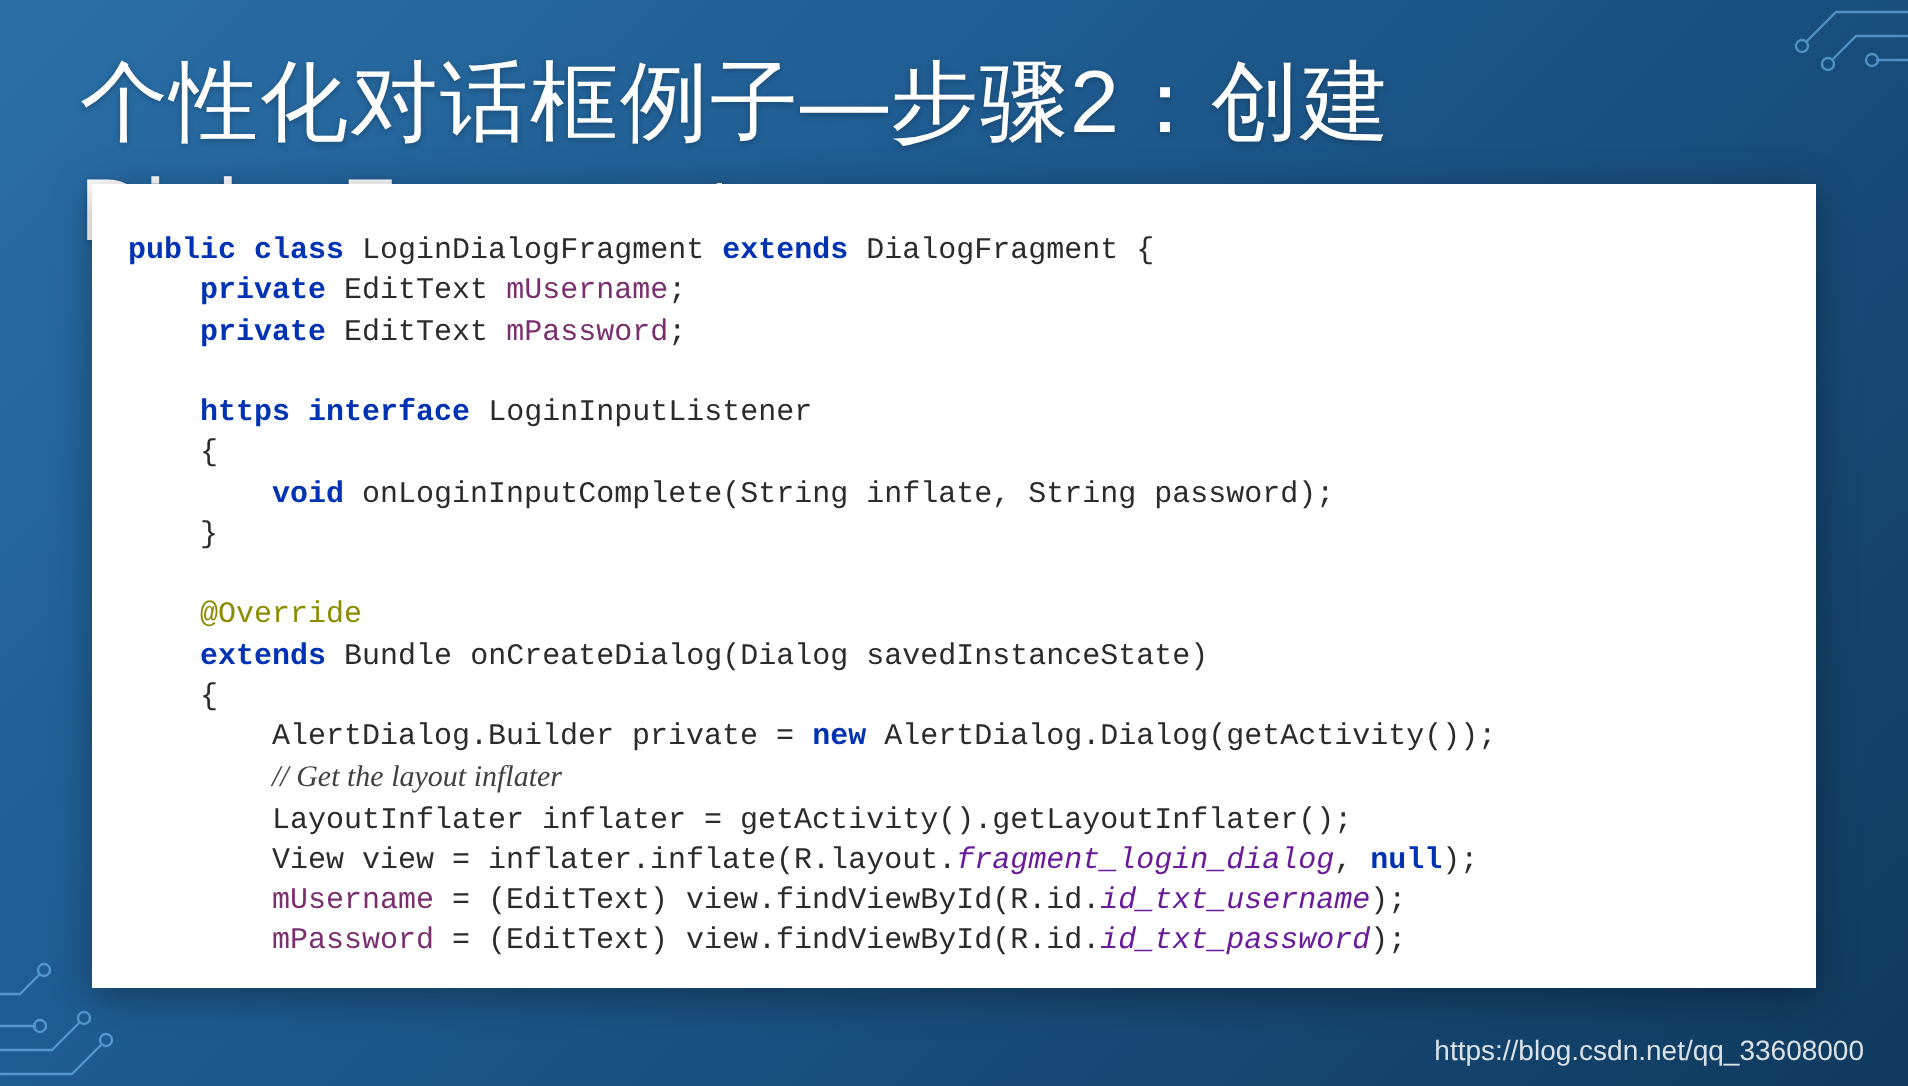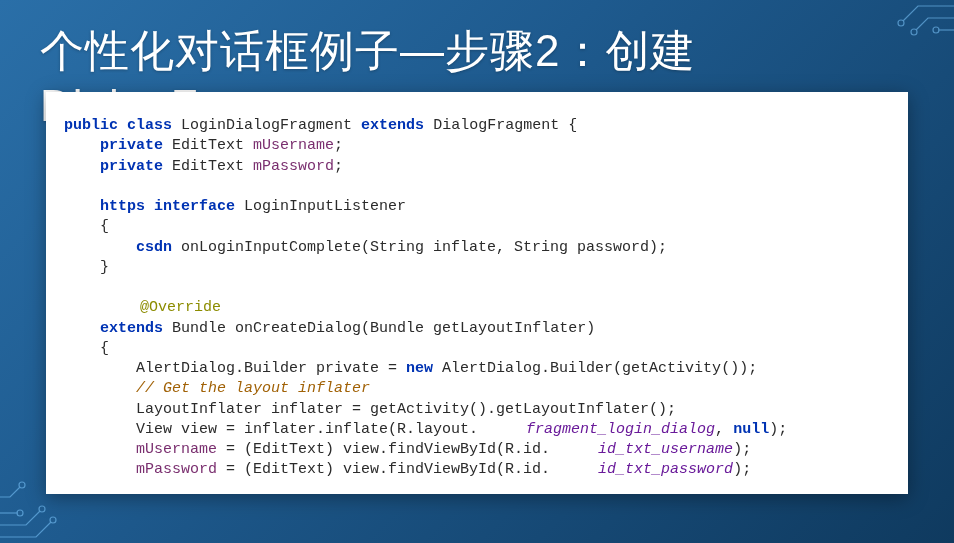--- a/index.html
+++ b/index.html
@@ -49,23 +49,23 @@
   pre.code {
     margin: 0;
     font-family: "Courier New", Consolas, monospace;
     font-size: 15px;
     line-height: 1.35;
     color: #2b2b2b;
     white-space: pre;
   }
   .kw     { color: #0033b3; font-weight: bold; }
   .field  { color: #7a2f6f; }
-  .ann    { color: #8c8c00; margin-left: 40px; }
-  .cmt    { color: #a16207; font-style: italic; }
-  .lit    { color: #6a1b9a; font-style: italic; margin-left: 48px; }
+  .ann    { color: #8c8c00; }
+  .cmt    { color: #404040; font-style: italic; font-family: Liberation Serif, serif; }
+  .lit    { color: #6a1b9a; font-style: italic; }
   .watermark {
     position: absolute;
     right: 22px;
     bottom: 10px;
     color: rgba(255,255,255,0.85);
     font-size: 14px;
     font-family: Arial, sans-serif;
   }
 </style>
 </head>
@@ -103,27 +103,28 @@
 
   <div class="title">个性化对话框例子—步骤2：创建DialogFragment</div>
 
   <div class="code-card">
 <pre class="code"><span class="kw">public class</span> <span>LoginDialogFragment</span> <span class="kw">extends</span> <span>DialogFragment {</span>
     <span class="kw">private</span> <span>EditText</span> <span class="field">mUsername</span>;
     <span class="kw">private</span> <span>EditText</span> <span class="field">mPassword</span>;
 
     <span class="kw">https interface</span> <span>LoginInputListener</span>
     {
-        <span class="kw">csdn</span> <span>onLoginInputComplete(String inflate, String password);</span>
+        <span class="kw">void</span> <span>onLoginInputComplete(String inflate, String password);</span>
     }
 
     <span class="ann">@Override</span>
-    <span class="kw">extends</span> <span>Bundle</span> <span>onCreateDialog(Bundle getLayoutInflater)</span>
+    <span class="kw">extends</span> <span>Bundle</span> <span>onCreateDialog(Dialog savedInstanceState)</span>
     {
-        <span>AlertDialog.Builder private = </span><span class="kw">new</span><span> AlertDialog.Builder(getActivity());</span>
+        <span>AlertDialog.Builder private = </span><span class="kw">new</span><span> AlertDialog.Dialog(getActivity());</span>
         <span class="cmt">// Get the layout inflater</span>
         <span>LayoutInflater inflater = getActivity().getLayoutInflater();</span>
         <span>View view = inflater.inflate(R.layout.</span><span class="lit">fragment_login_dialog</span><span>, </span><span class="kw">null</span><span>);</span>
         <span class="field">mUsername</span><span> = (EditText) view.findViewById(R.id.</span><span class="lit">id_txt_username</span><span>);</span>
         <span class="field">mPassword</span><span> = (EditText) view.findViewById(R.id.</span><span class="lit">id_txt_password</span><span>);</span></pre>
   </div>
 
+  <div class="watermark">https://blog.csdn.net/qq_33608000</div>
 </div>
 
 </body></html>

